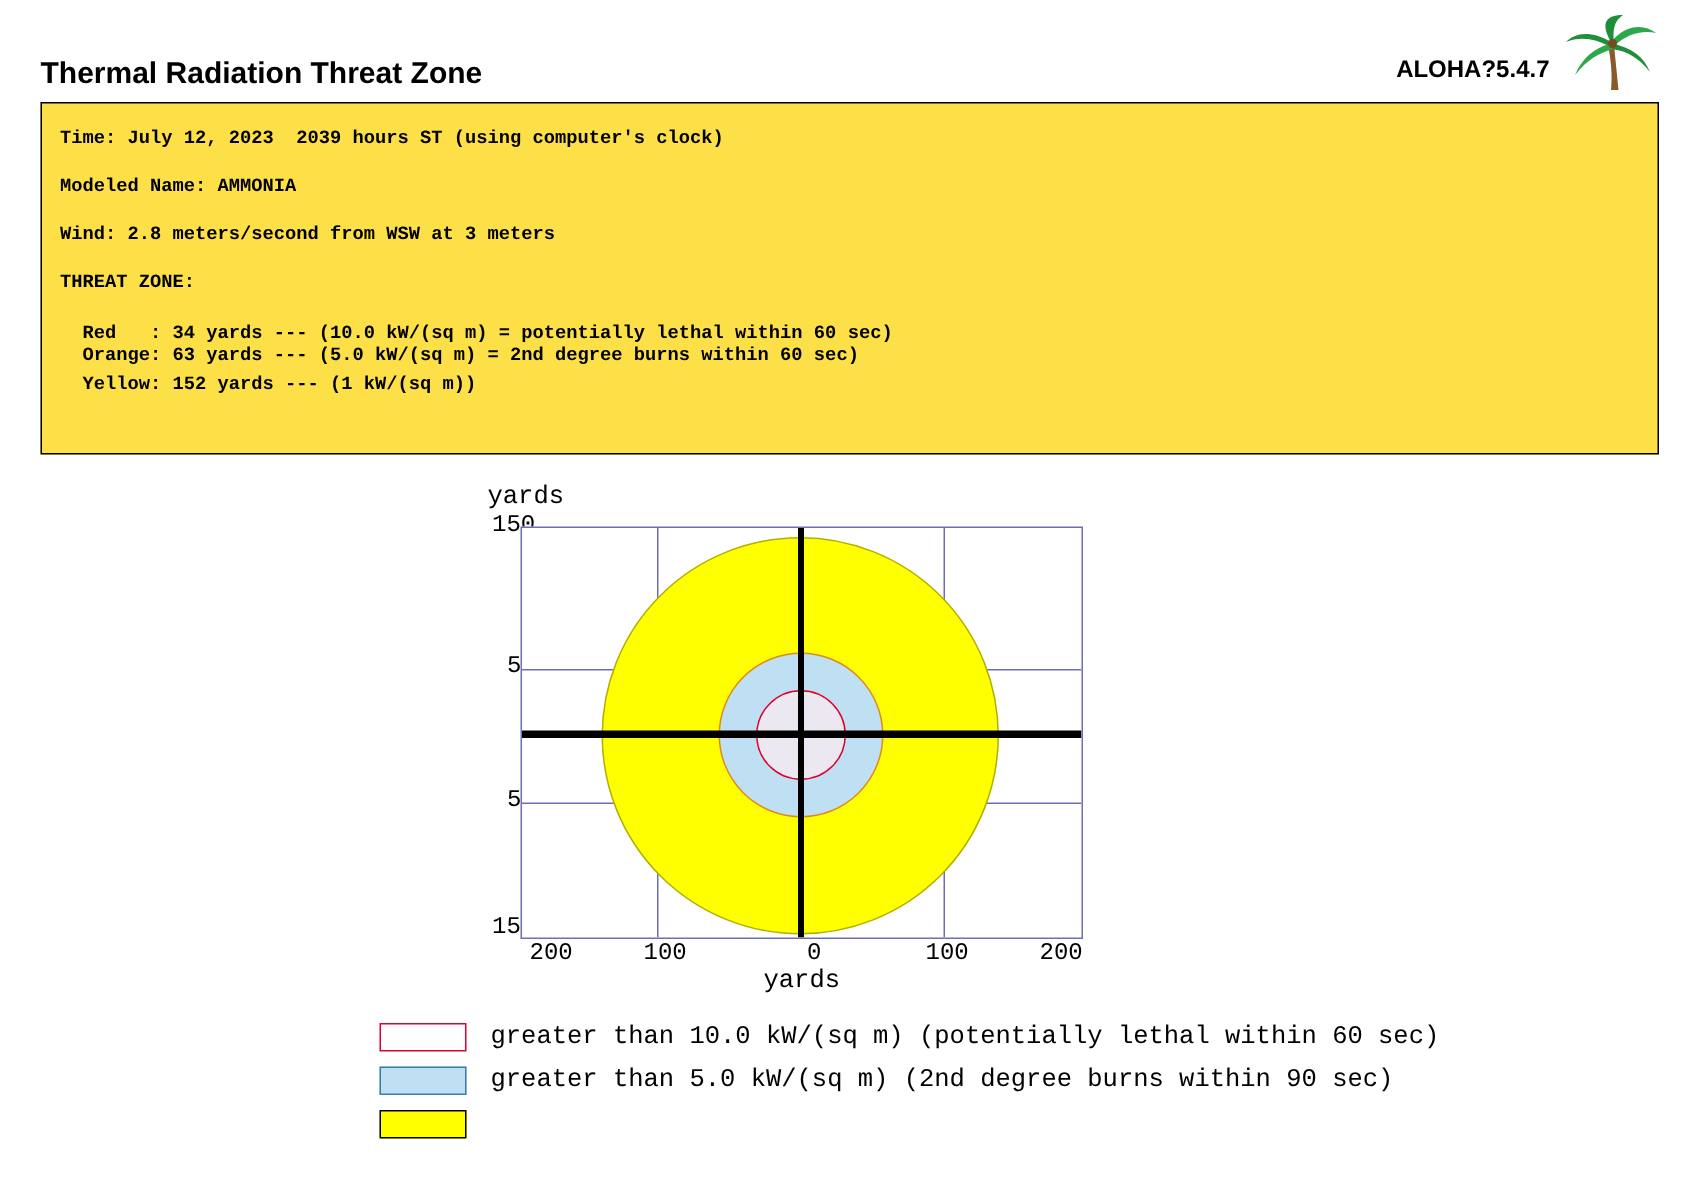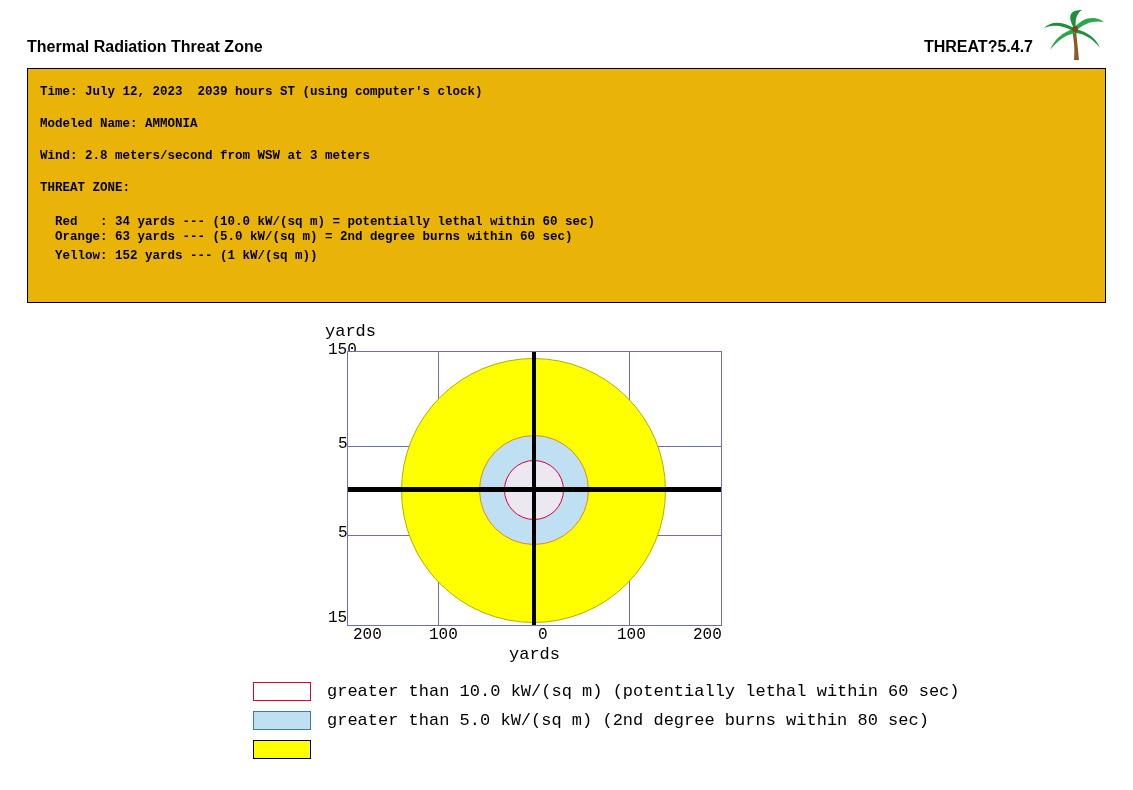--- a/index.html
+++ b/index.html
@@ -14,21 +14,21 @@
     font-family: "Liberation Sans", sans-serif;
     color: #000000;
     overflow: hidden;
   }
 
   
   #header-title {
     position: absolute;
     left: 27px;
     top: 38px;
-    font-size: 16px;
+    font-size: 20px;
     font-weight: bold;
     font-family: "Liberation Sans", sans-serif;
     white-space: nowrap;
   }
   #app-version {
     position: absolute;
     right: 100px;
     top: 38px;
     font-size: 16px;
     font-weight: bold;
@@ -45,21 +45,21 @@
 
   
   #report-box {
     position: absolute;
     left: 27px;
     top: 68px;
     width: 1079px;
     height: 235px;
     border: 1px solid #000000;
     box-sizing: border-box;
-    background: #eab308;
+    background: #fde047;
   }
   .report-line {
     position: absolute;
     font-family: "Liberation Mono", monospace;
     font-size: 12.5px;
     font-weight: bold;
     white-space: pre;
     letter-spacing: 0px;
   }
 
@@ -202,21 +202,21 @@
   .legend-text {
     font-family: "Liberation Mono", monospace;
     font-size: 17px;
     white-space: pre;
   }
 </style>
 </head>
 <body>
 
 <div id="header-title">Thermal Radiation Threat Zone</div>
-<div id="app-version">THREAT?5.4.7</div>
+<div id="app-version">ALOHA?5.4.7</div>
 <svg id="palm-logo" viewBox="0 0 70 52">
   <path d="M34 20 C36 30, 37 40, 36 50 L41 50 C40 40, 39 30, 38 20 Z" fill="#8a5a2b"></path>
   <path d="M36 18 C22 10, 12 12, 6 18 C16 14, 26 16, 35 21 Z" fill="#1f8f3a"></path>
   <path d="M36 18 C46 6, 58 6, 66 12 C56 10, 46 13, 38 21 Z" fill="#2aa84a"></path>
   <path d="M36 18 C28 4, 34 0, 44 0 C38 4, 37 10, 38 19 Z" fill="#1f8f3a"></path>
   <path d="M36 19 C24 22, 16 30, 12 40 C20 30, 28 25, 37 23 Z" fill="#2aa84a"></path>
   <path d="M37 19 C50 22, 58 28, 62 38 C54 28, 46 24, 38 23 Z" fill="#1f8f3a"></path>
   <circle cx="37" cy="19" r="3" fill="#7a4a1f"></circle>
 </svg>
 
@@ -263,18 +263,18 @@
 
 </div>
 
 <div id="legend">
   <div class="legend-row">
     <span class="legend-swatch" style="background:#ffffff; border-color:#e00030;"></span>
     <span class="legend-text">greater than 10.0 kW/(sq m) (potentially lethal within 60 sec)</span>
   </div>
   <div class="legend-row">
     <span class="legend-swatch" style="background:#bfe0f2; border-color:#3a7ea8;"></span>
-    <span class="legend-text">greater than 5.0 kW/(sq m) (2nd degree burns within 80 sec)</span>
+    <span class="legend-text">greater than 5.0 kW/(sq m) (2nd degree burns within 90 sec)</span>
   </div>
   <div class="legend-row">
     <span class="legend-swatch" style="background:#ffff00; border-color:#000000;"></span>
   </div>
 </div>
 
 </body></html>

